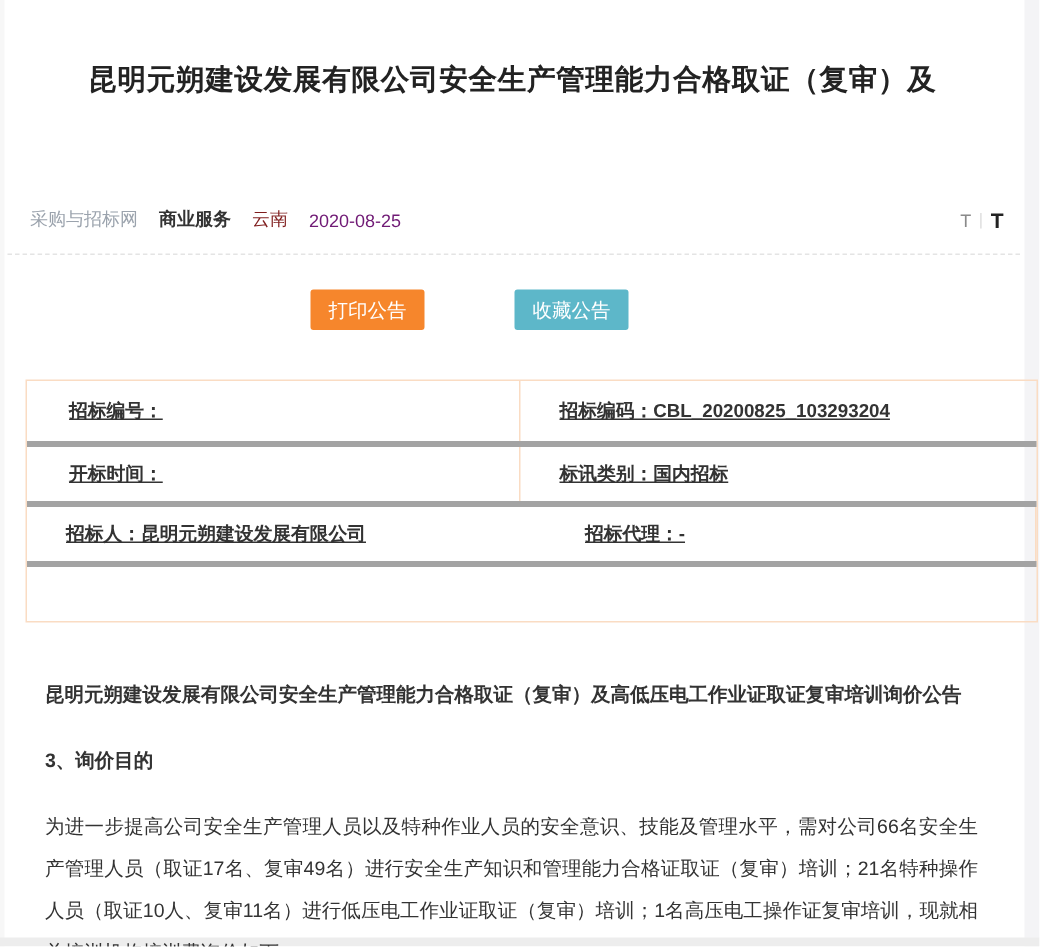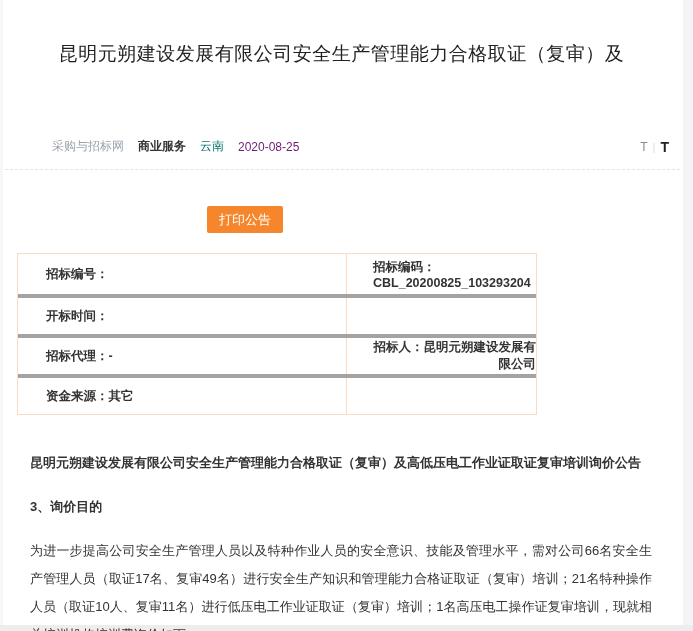--- a/index.html
+++ b/index.html
@@ -12,58 +12,58 @@
     overflow: hidden;
   }
   
   .edge-right  { position:absolute; top:0; right:0; width:10px; height:631px; background:#f4f4f6; }
   .edge-bottom { position:absolute; bottom:0; left:0; width:693px; height:6px; background:#ededed; }
   .edge-left   { position:absolute; top:0; left:0; width:3px; height:631px; background:#f7f7f7; }
 
   
   .page-title {
     position:absolute; top:30px; left:10px; right:20px;
-    text-align:center; font-size:19px; font-weight:normal; color:#222;
+    text-align:center; font-size:19px; font-weight:bold; color:#222;
     line-height:48px; letter-spacing:0.5px;
   }
 
   
   .meta-row {
     position:absolute; top:138px; left:20px; right:24px;
-    display:flex; align-items:center; font-size:12px;margin-left:32px;
+    display:flex; align-items:center; font-size:12px;
   }
   .meta-row .crumb { margin-right:14px; }
   .crumb-source { color:#9ba3ad; }
   .crumb-category { color:#333; font-weight:bold; }
-  .crumb-region { color:#0f766e;font-family:Liberation Mono, monospace; }
+  .crumb-region { color:#7f1d1d;font-family:Liberation Mono, monospace; }
   .crumb-date { color:#701a75; }
   .font-toggle { margin-left:auto; display:flex; align-items:center; gap:5px; }
   .t-small { color:#8a8a8a; font-size:12px; cursor:pointer; }
   .t-pipe  { color:#dddddd; font-size:11px; }
   .t-large { color:#222; font-size:14px; font-weight:bold; cursor:pointer; }
 
   .dotted-sep {
     position:absolute; top:169px; left:5px; right:13px;
     border-bottom:1px dashed #e4e4e4;
   }
 
   
-  .btn-row { position:absolute; top:206px; left:207px; display:flex; gap:60px; }
+  .btn-row { position:absolute; top:193px; left:207px; display:flex; gap:60px; }
   .btn {
     height:27px; min-width:70px; padding:0 12px;
     display:flex; align-items:center; justify-content:center;
     color:#ffffff; font-size:13px; border:none; border-radius:2px; cursor:pointer;
   }
   .btn-print { background:#f6862c; }
   .btn-fav   { background:#5db7c9; }
 
   
   .info-table {
-    position:absolute; top:253px; left:17px; width:520px;
-    border:1px solid #fadcc3; border-collapse:collapse;
+    position:absolute; top:253px; left:17px; width:675px;
+    border:1px solid #fadcc3; border-collapse:collapse;text-decoration:underline;
   }
   .info-table .row { display:flex; height:40px; }
   .info-table .row + .row { border-top:4px solid #a3a3a3;text-align:right; }
   .cell {
     display:flex; align-items:center;
     font-size:12.5px; font-weight:bold; color:#333;
   }
   .cell-left  { width:329px; padding-left:28px; border-right:1px solid #fadcc3; }
   .cell-right { flex:1; padding-left:26px; }
 
@@ -95,36 +95,37 @@
     <span class="t-small">T</span>
     <span class="t-pipe">|</span>
     <span class="t-large">T</span>
   </span>
 </div>
 
 <div class="dotted-sep"></div>
 
 <div class="btn-row">
   <button class="btn btn-print">打印公告</button>
+  <button class="btn btn-fav">收藏公告</button>
 </div>
 
 <div class="info-table">
   <div class="row">
     <div class="cell cell-left">招标编号：</div>
     <div class="cell cell-right">招标编码：CBL_20200825_103293204</div>
   </div>
   <div class="row">
     <div class="cell cell-left">开标时间：</div>
+    <div class="cell cell-right">标讯类别：国内招标</div>
   </div>
   <div class="row">
+    <div class="cell cell-right">招标人：昆明元朔建设发展有限公司</div>
     <div class="cell cell-left">招标代理：-</div>
-    <div class="cell cell-right">招标人：昆明元朔建设发展有限公司</div>
   </div>
   <div class="row">
-    <div class="cell cell-left">资金来源：其它</div>
     <div class="cell cell-right"></div>
   </div>
 </div>
 
 <div class="content">
   <p class="bold">昆明元朔建设发展有限公司安全生产管理能力合格取证（复审）及高低压电工作业证取证复审培训询价公告</p>
   <p class="bold">3、询价目的</p>
   <p>为进一步提高公司安全生产管理人员以及特种作业人员的安全意识、技能及管理水平，需对公司66名安全生产管理人员（取证17名、复审49名）进行安全生产知识和管理能力合格证取证（复审）培训；21名特种操作人员（取证10人、复审11名）进行低压电工作业证取证（复审）培训；1名高压电工操作证复审培训，现就相关培训机构培训费询价如下：</p>
   <p class="bold">2、项目概况与比选范围</p>
   <p>2.1 项目内容：</p>

